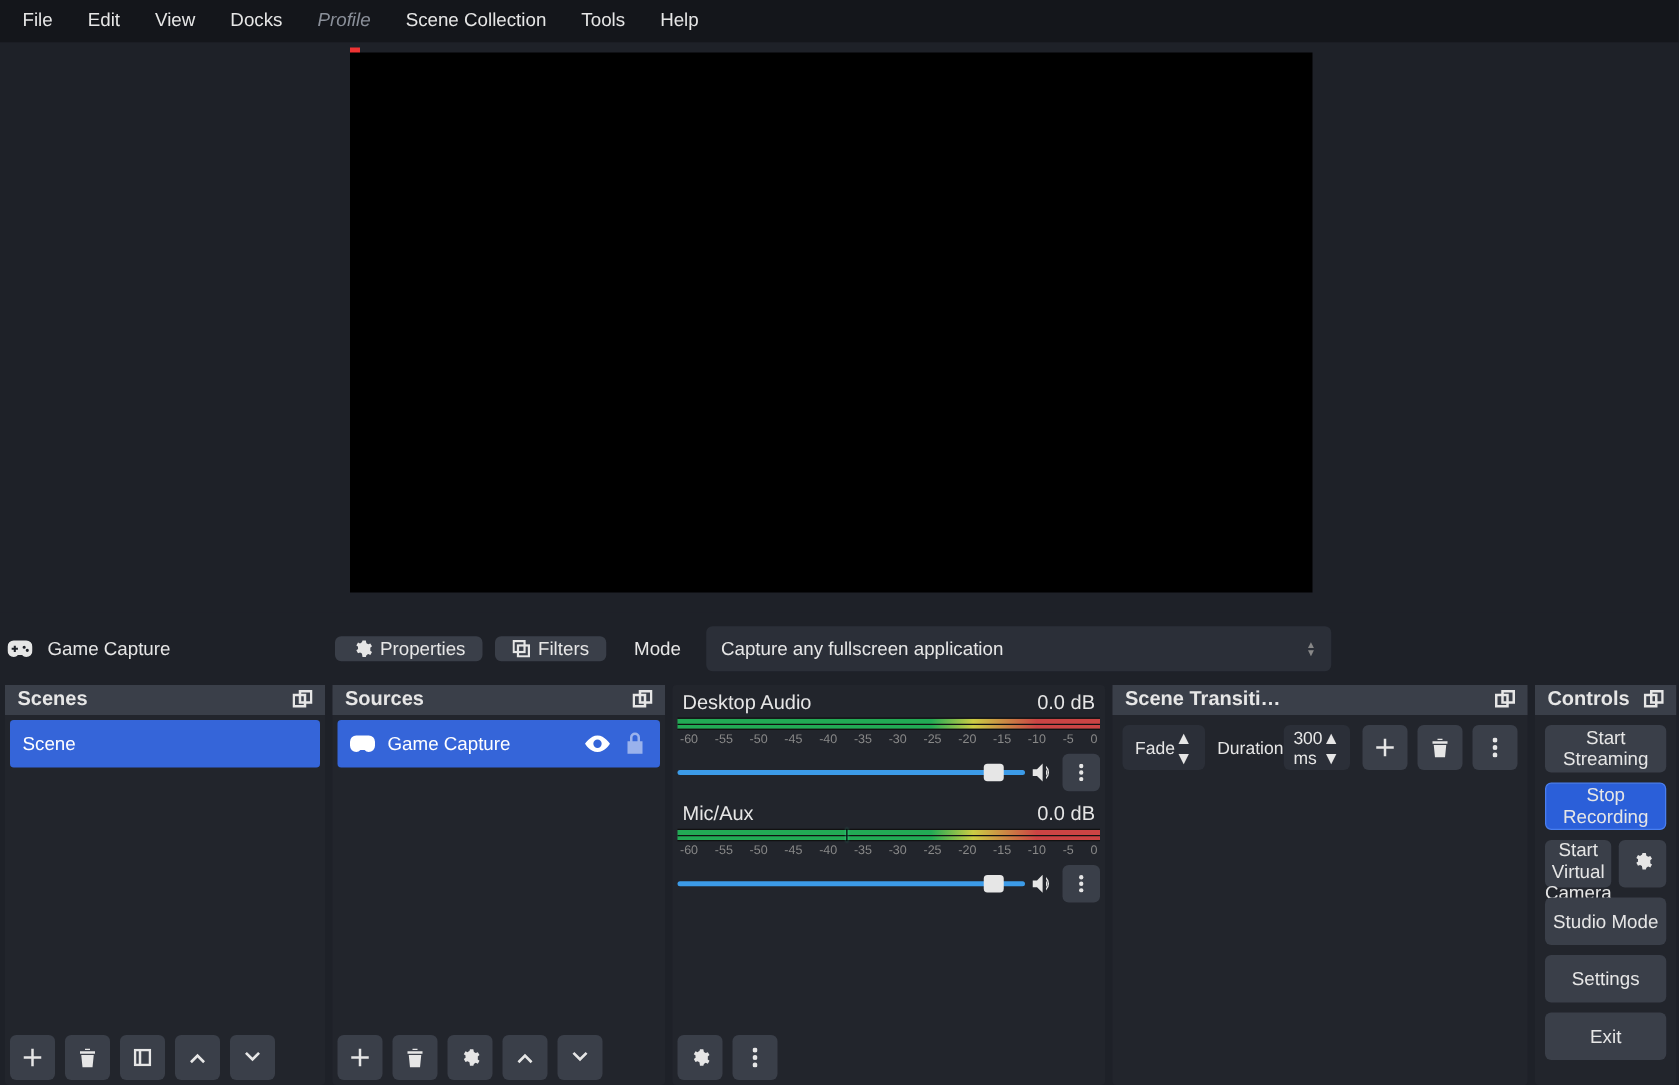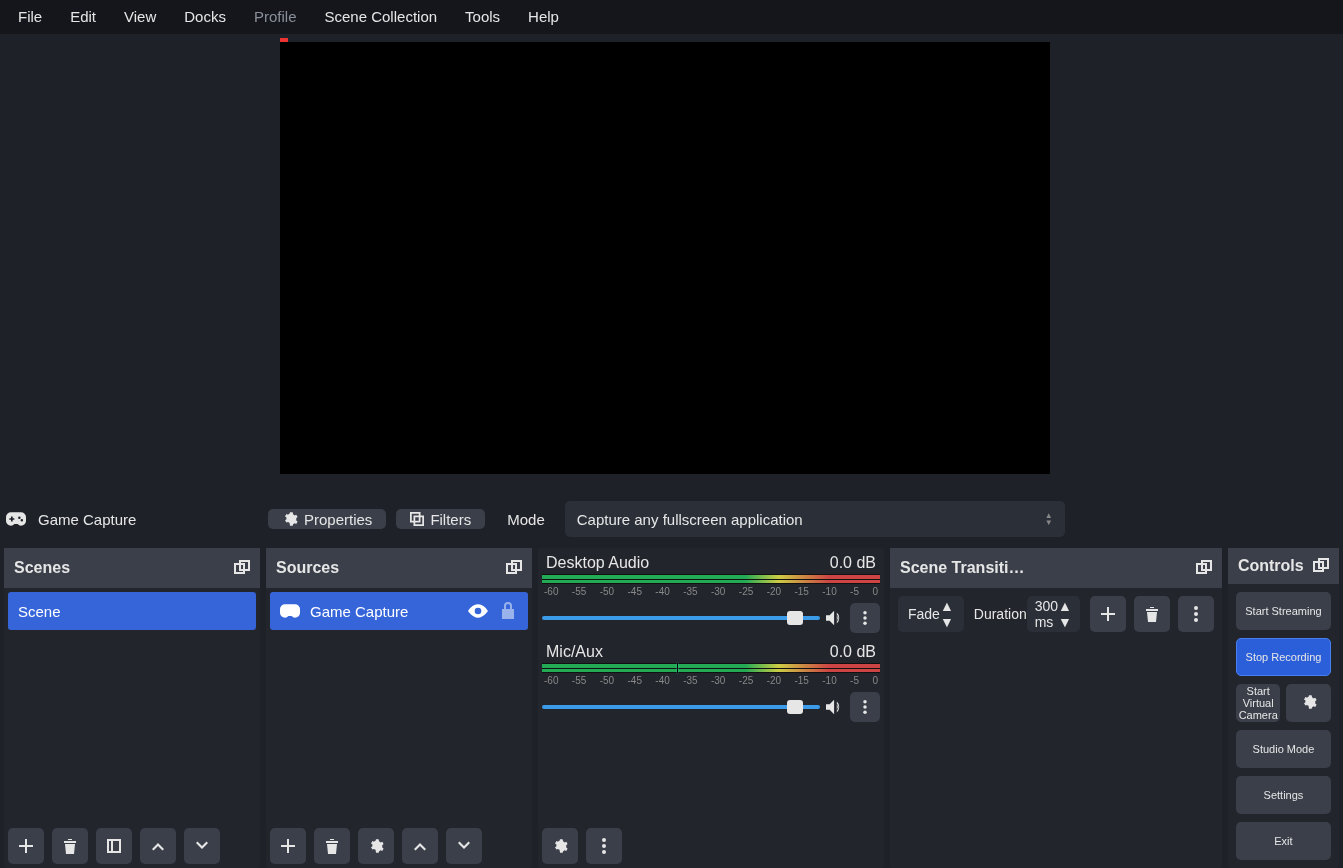--- a/index.html
+++ b/index.html
@@ -1,32 +1,32 @@
 <!DOCTYPE html>
 <html><head>
 <meta charset="utf-8">
 <style>
 * { margin: 0; padding: 0; box-sizing: border-box; font-family: "Segoe UI", Arial, sans-serif; }
 body { background: #1e2128; color: #e6e6e6; width: 1343px; height: 868px; overflow: hidden; display: flex; flex-direction: column; }
 .menubar { display: flex; background: #14161b; height: 34px; align-items: center; padding: 0 4px; font-size: 15px; }
 .menubar .item { padding: 0 14px; line-height: 34px; cursor: pointer; }
-.menubar .item.dim { color: #8a8f99; }
+.menubar .item.dim { color: #8a8f99; font-style: italic; }
 .preview-area { flex: 0 0 456px; background: #1e2128; position: relative; }
 .preview-canvas { position: absolute; left: 280px; top: 8px; width: 770px; height: 432px; background: #000; }
 .rec-dot { position: absolute; left: 280px; top: 4px; width: 8px; height: 10px; background: #e33; }
 .context-bar { height: 58px; background: #1e2128; display: flex; align-items: center; padding: 0 6px; gap: 10px; font-size: 15px; }
 .ctx-left { display: flex; align-items: center; gap: 12px; flex: 0 0 252px; }
 .gc-icon { width: 20px; height: 14px; }
 .btn { background: #3a3f49; border: none; color: #e6e6e6; height: 20px; padding: 0 14px; border-radius: 5px; display: inline-flex; align-items: center; gap: 6px; cursor: pointer; font-size: 15px; }
 .mode-label { margin-left: 12px; }
 .mode-select { flex: 1; background: #2b2f38; color: #e6e6e6; border: none; height: 36px; border-radius: 5px; padding: 0 12px; font-size: 15px; display: flex; align-items: center; justify-content: space-between; margin-left: 10px; max-width: 500px; }
 .mode-select .spinner { display: flex; flex-direction: column; font-size: 8px; color: #888; line-height: 7px; }
 .docks { flex: 1; display: flex; gap: 6px; padding: 0 4px; min-height: 0; }
 .dock { background: #22252c; display: flex; flex-direction: column; border-radius: 3px; min-height: 0; }
-.dock-header { height: 40px; background: #3a3f49; display: flex; align-items: center; justify-content: space-between; padding: 0 10px; font-size: 16px; font-weight: 600; }
+.dock-header { height: 24px; background: #3a3f49; display: flex; align-items: center; justify-content: space-between; padding: 0 10px; font-size: 16px; font-weight: 600; }
 .dock-body { flex: 1; overflow: hidden; padding: 4px; }
 .dock-footer { display: flex; padding: 4px; gap: 8px; }
 .icon-btn { width: 36px; height: 36px; background: #3a3f49; border: none; border-radius: 5px; color: #e6e6e6; cursor: pointer; display: inline-flex; align-items: center; justify-content: center; font-size: 17px; }
 .dock.scenes { flex: 0 0 256px; }
 .dock.sources { flex: 0 0 266px; }
 .dock.mixer { flex: 0 0 346px; }
 .dock.trans { flex: 0 0 194px; }
 .dock.controls { flex: 1; }
 .list-item { height: 38px; display: flex; align-items: center; padding: 0 10px; border-radius: 3px; font-size: 15px; gap: 10px; }
 .list-item.selected { background: #3565d9; color: #fff; }
@@ -48,21 +48,21 @@
 .speaker-icon { width: 18px; height: 16px; }
 .dots-btn { width: 30px; height: 30px; background: #3a3f49; border-radius: 5px; border: none; color: #e6e6e6; cursor: pointer; display: inline-flex; align-items: center; justify-content: center; }
 
 .trans-body { padding: 8px; display: flex; flex-direction: row; gap: 10px; }
 .trans-select { background: #2b2f38; height: 36px; border-radius: 5px; display: flex; align-items: center; justify-content: space-between; padding: 0 10px; font-size: 14px; }
 .trans-row { display: flex; align-items: center; gap: 0; font-size: 14px; }
 .trans-input { flex: 1; background: #2b2f38; height: 36px; border-radius: 5px; display: flex; align-items: center; justify-content: space-between; padding: 0 8px; }
 .trans-btns { display: flex; gap: 8px; }
 
 .controls-body { padding: 8px; display: flex; flex-direction: column; gap: 8px; }
-.ctrl-btn { background: #3a3f49; border: none; color: #e6e6e6; height: 38px; border-radius: 5px; font-size: 11px; cursor: pointer; }
+.ctrl-btn { background: #3a3f49; border: none; color: #e6e6e6; height: 38px; border-radius: 5px; font-size: 15px; cursor: pointer; }
 .ctrl-btn.active { background: #2b5fd9; border: 1px solid #4a7ff0; }
 .ctrl-row { display: flex; gap: 6px; }
 .ctrl-row .ctrl-btn { flex: 1; }
 .ctrl-gear { width: 38px; flex: 0 0 38px; }
 
 svg { fill: currentColor; }
 </style>
 </head>
 <body>
 

